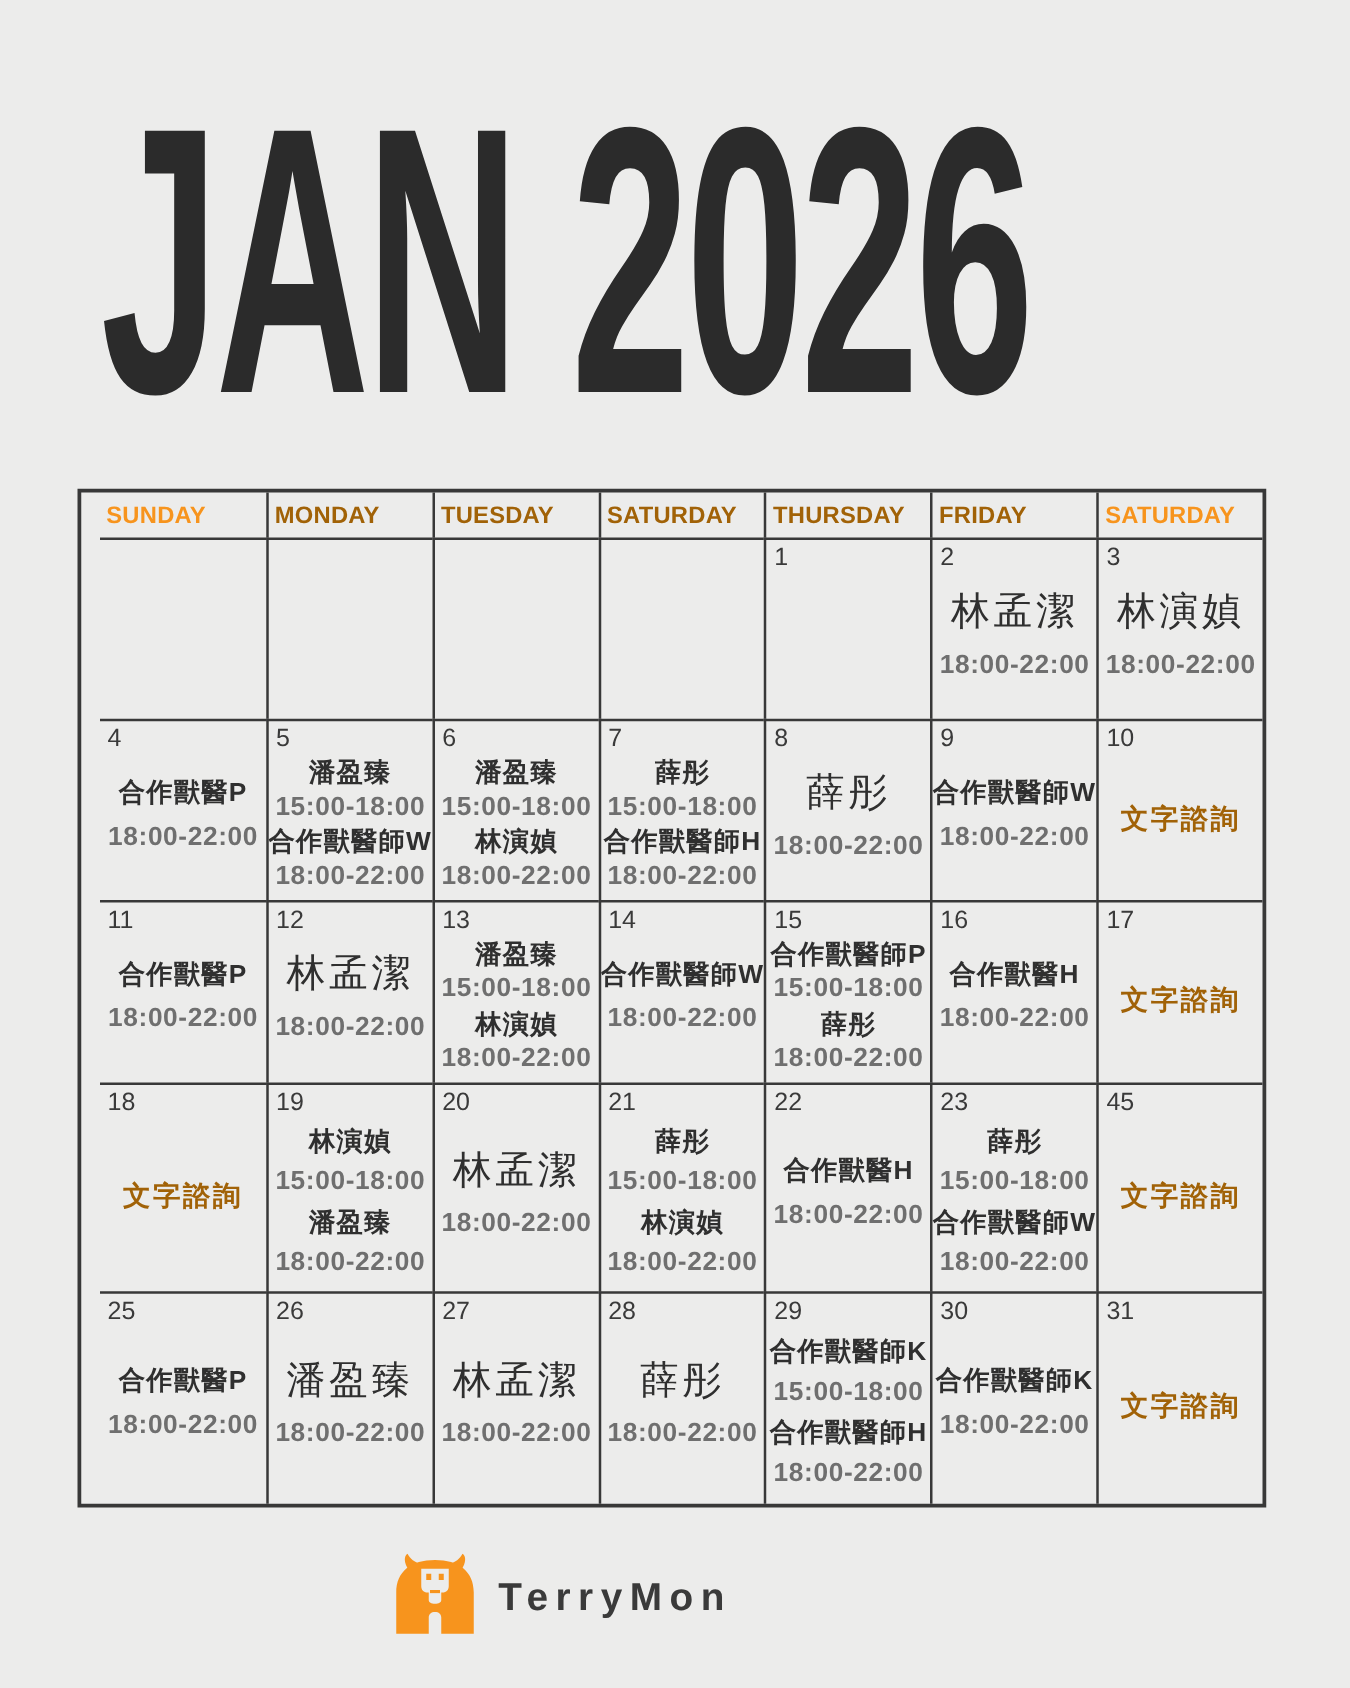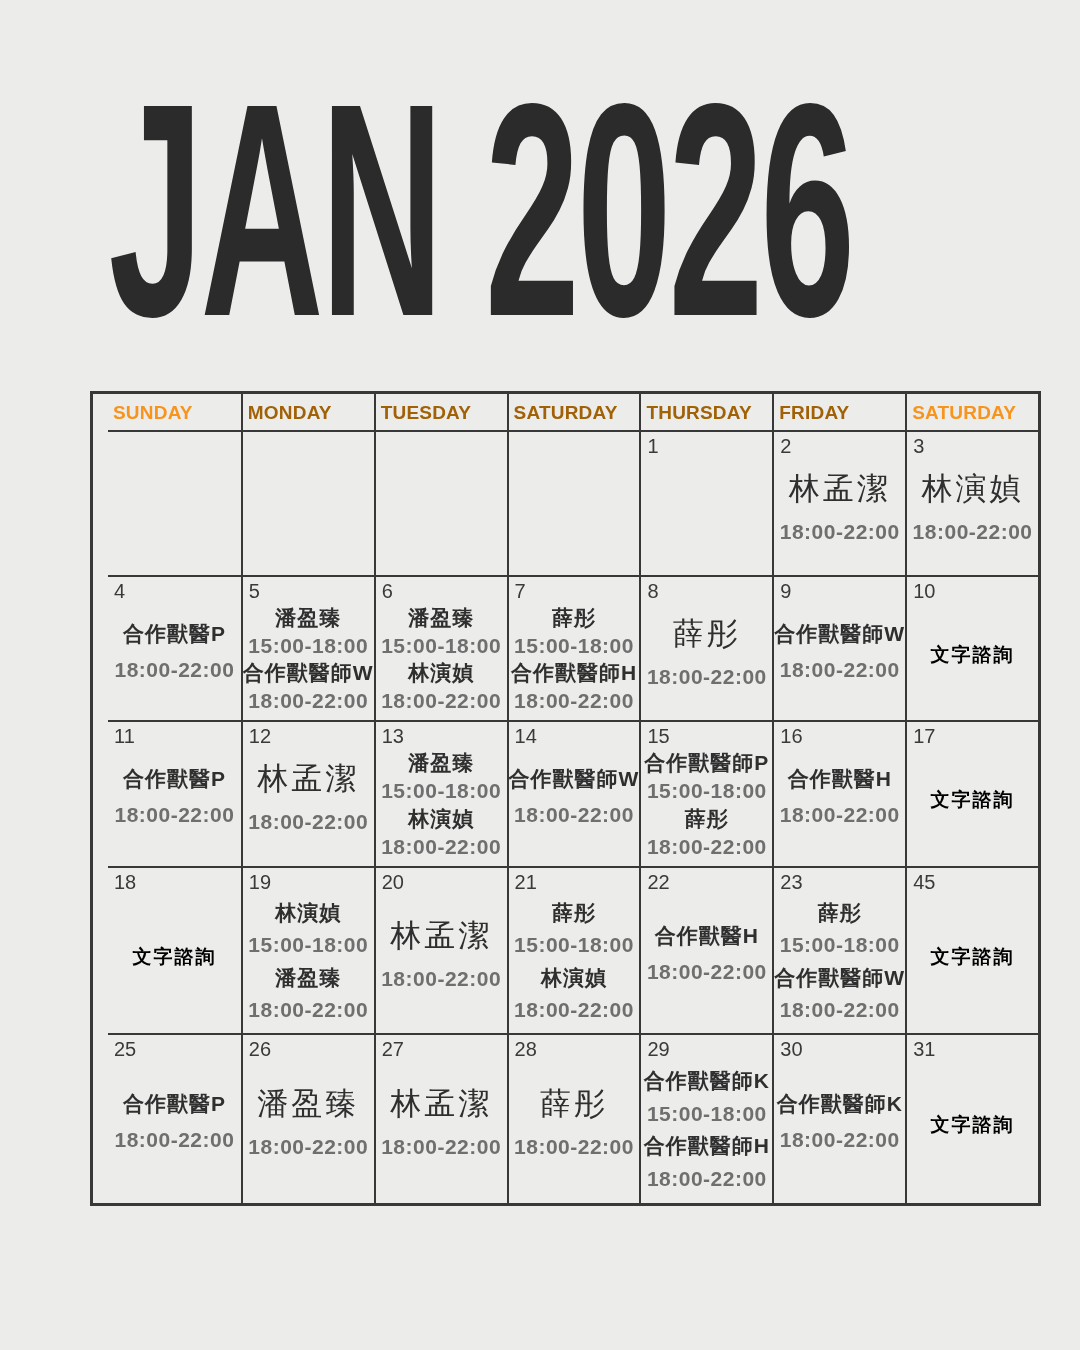--- a/index.html
+++ b/index.html
@@ -2,21 +2,21 @@
 <html><head>
 <meta charset="utf-8">
 <style>
   html,body{margin:0;padding:0;}
   body{
     width:1080px;height:1350px;
     background:#ECECEB;
     font-family:"Liberation Sans", sans-serif;
     overflow:hidden;
   }
-  .page{position:relative;width:896px;height:1350px;background:#ECECEB;margin-left:28px;}
+  .page{position:relative;width:896px;height:1350px;background:#ECECEB;}
 
   
   .title{
     position:absolute;left:0;right:0;top:58px;
     text-align:center;
     font-size:208px;line-height:1;
     font-weight:800;
     letter-spacing:-0.018em;
     color:#2B2B2B;
     transform:scale(0.82,1.46);
@@ -63,21 +63,21 @@
     display:flex;flex-direction:column;align-items:center;
     text-align:center;
   }
   .lines.few{justify-content:center;gap:10px;padding-bottom:16px;}
   .lines.single{justify-content:center;padding-bottom:8px;}
   .lines.many{justify-content:space-evenly;}
 
   .l-name{font-size:21px;font-weight:800;color:#2F2F2F;letter-spacing:1px;white-space:nowrap;}
   .l-name-lg{font-size:31px;font-weight:400;color:#2F2F2F;letter-spacing:3px;white-space:nowrap;}
   .l-time{font-size:21px;font-weight:700;color:#6F6F6F;letter-spacing:0.5px;white-space:nowrap;}
-  .l-note{font-size:19px;font-weight:700;color:#000000;letter-spacing:2px;white-space:nowrap;}
+  .l-note{font-size:22px;font-weight:700;color:#a16207;letter-spacing:2px;white-space:nowrap;}
 
   
   .footer{
     position:absolute;left:0;right:0;top:1242px;
     display:flex;justify-content:center;align-items:center;gap:14px;
   }
   .brand{
     font-size:31px;font-weight:800;color:#3A3A3A;
     letter-spacing:6px;
   }
@@ -322,14 +322,33 @@
         </div>
       </div>
       <div class="cell dcell">
         <div class="daynum orange">31</div>
         <div class="lines single">
           <div class="l-note">文字諮詢</div>
         </div>
       </div>
     </div>
 
+  <div class="footer">
+    <span>
+      <svg width="74" height="66" viewBox="0 0 74 66" xmlns="http://www.w3.org/2000/svg">
+
+        <path d="M16,14 C12,8 12,3 15,1 C17,5 21,8 25,9 Z" fill="#F7941D"></path>
+        <path d="M58,14 C62,8 62,3 59,1 C57,5 53,8 49,9 Z" fill="#F7941D"></path>
+
+        <path d="M6,65 L6,32 C6,15 18,6 37,6 C56,6 68,15 68,32 L68,65 L42,65 L42,52 C42,49 40,47.5 37,47.5 C34,47.5 32,49 32,52 L32,65 Z" fill="#F7941D"></path>
+
+        <path d="M26,13 L48,13 L48,27 C48,30 46,32 43,32 L42,32 L42,38 C42,40 40,41 37,41 C34,41 32,40 32,38 L32,32 L31,32 C28,32 26,30 26,27 Z" fill="#ECECEB"></path>
+
+        <rect x="30" y="17" width="4" height="5" fill="#F7941D"></rect>
+        <rect x="40" y="17" width="4" height="5" fill="#F7941D"></rect>
+
+        <rect x="33" y="30" width="8" height="2.5" fill="#F7941D"></rect>
+      </svg>
+    </span>
+    <span class="brand">TerryMon</span>
+  </div>
 
 </div>
 
 </body></html>

